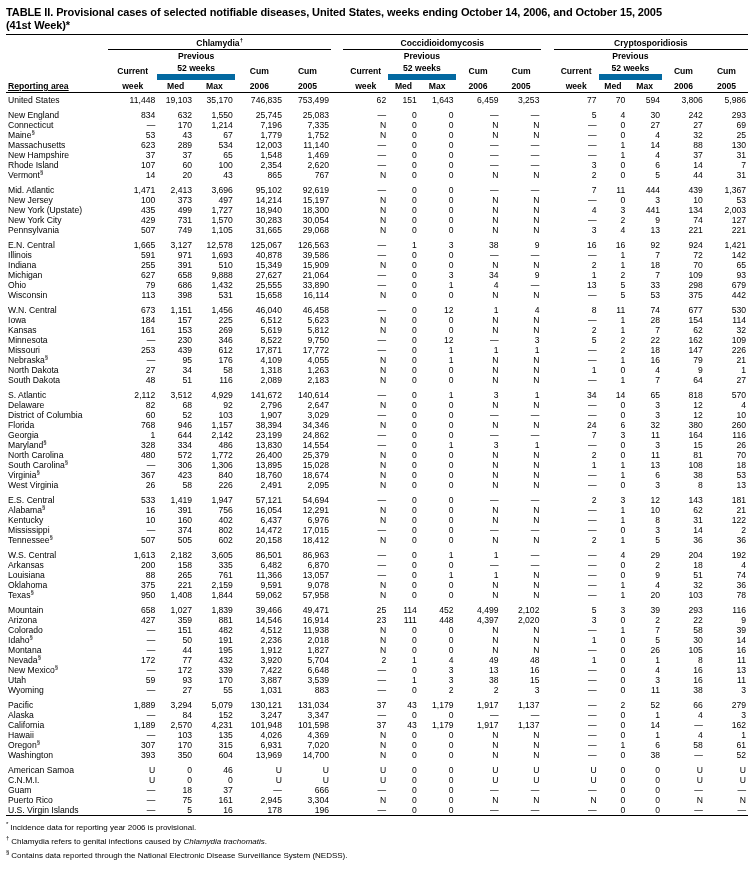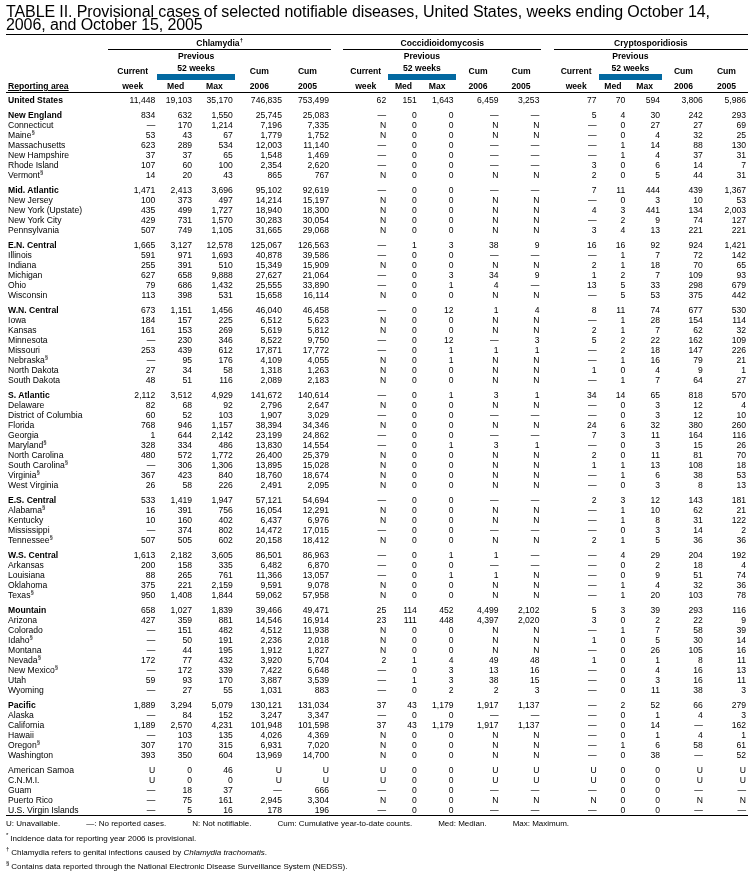--- a/index.html
+++ b/index.html
@@ -3,47 +3,48 @@
 <meta charset="utf-8">
 <style>
   * { box-sizing: border-box; }
   html,body { margin:0; padding:0; background:#fff; color:#000; }
   body {
     width:756px; height:879px;
     padding:6px 8px 0 6px;
     font-family:"Liberation Sans", sans-serif;
     overflow:hidden;
   }
-  .title { font-size:16px; font-weight:normal; line-height:12.5px; letter-spacing:-0.1px; }
+  .title { font-size:11px; font-weight:bold; line-height:12.5px; letter-spacing:-0.1px; }
   table { border-collapse:collapse; width:742px; table-layout:fixed; margin-top:3px; }
   th, td { padding:0 2px; font-size:8.6px; line-height:10px; vertical-align:bottom; }
   thead th { font-weight:bold; text-align:center; padding:1px 2px; }
   thead tr.r1 th { border-top:1px solid #000; padding-top:3px; }
   th.disease { border-bottom:1px solid #000; }
   th.w52 { border-bottom:6px solid #0369a1;margin-top:24px; }
   th.area { text-align:left; vertical-align:bottom;text-decoration:underline; }
   thead th.hb { border-bottom:1px solid #000; }
   tbody { border-bottom:1.5px solid #000; }
   td.num { text-align:right; white-space:nowrap; }
   td.lbl { text-align:left; white-space:nowrap; }
   tr.sect > td { padding-top:5px; }
   tr.us > td { padding-top:2px; }
-  tr.boldrow td.lbl { font-weight:bold; }
+  tr.boldrow td.lbl { font-weight:normal; }
   sup { font-size:6px; line-height:0; }
   .footnotes { margin-top:3px; font-size:8px; line-height:10.5px; }
   .fn-abbrev span { margin-right:26px; }
   .fn-abbrev span:last-child { margin-right:0; }
   .fn-sym { font-size:6px; vertical-align:super; margin-right:2px; }
   .italic { font-style:italic; }
 </style>
 </head>
 <body>
 
 <div class="title">
   <div>TABLE II. Provisional cases of selected notifiable diseases, United States, weeks ending October 14, 2006, and October 15, 2005</div>
+  <div>(41st Week)*</div>
 </div>
 
 <table>
   <colgroup>
     <col style="width:100px">
     <col style="width:48px">
       <col style="width:36px">
       <col style="width:40px">
       <col style="width:48px">
       <col style="width:46px">
@@ -1453,17 +1454,16 @@
         <td class="num">—</td>
         <td class="num">0</td>
         <td class="num">0</td>
         <td class="num">—</td>
         <td class="num">—</td>
       </tr>
     </tbody>
 </table>
 
 <div class="footnotes">
-  <div class="fn-abbrev"><span>U: Unavailable.</span><span>—: No reported cases.</span><span>N: Not notifiable.</span><span>Cum: Cumulative year-to-date counts.</span><span>Med: Median.</span><span>Max: Maximum.</span></div>
   <div><span class="fn-sym">*</span><span>Incidence data for reporting year 2006 is provisional.</span></div>
   <div><span class="fn-sym">†</span><span>Chlamydia refers to genital infections caused by </span><span class="italic">Chlamydia trachomatis</span><span>.</span></div>
   <div><span class="fn-sym">§</span><span>Contains data reported through the National Electronic Disease Surveillance System (NEDSS).</span></div>
 </div>
 
 </body></html>

